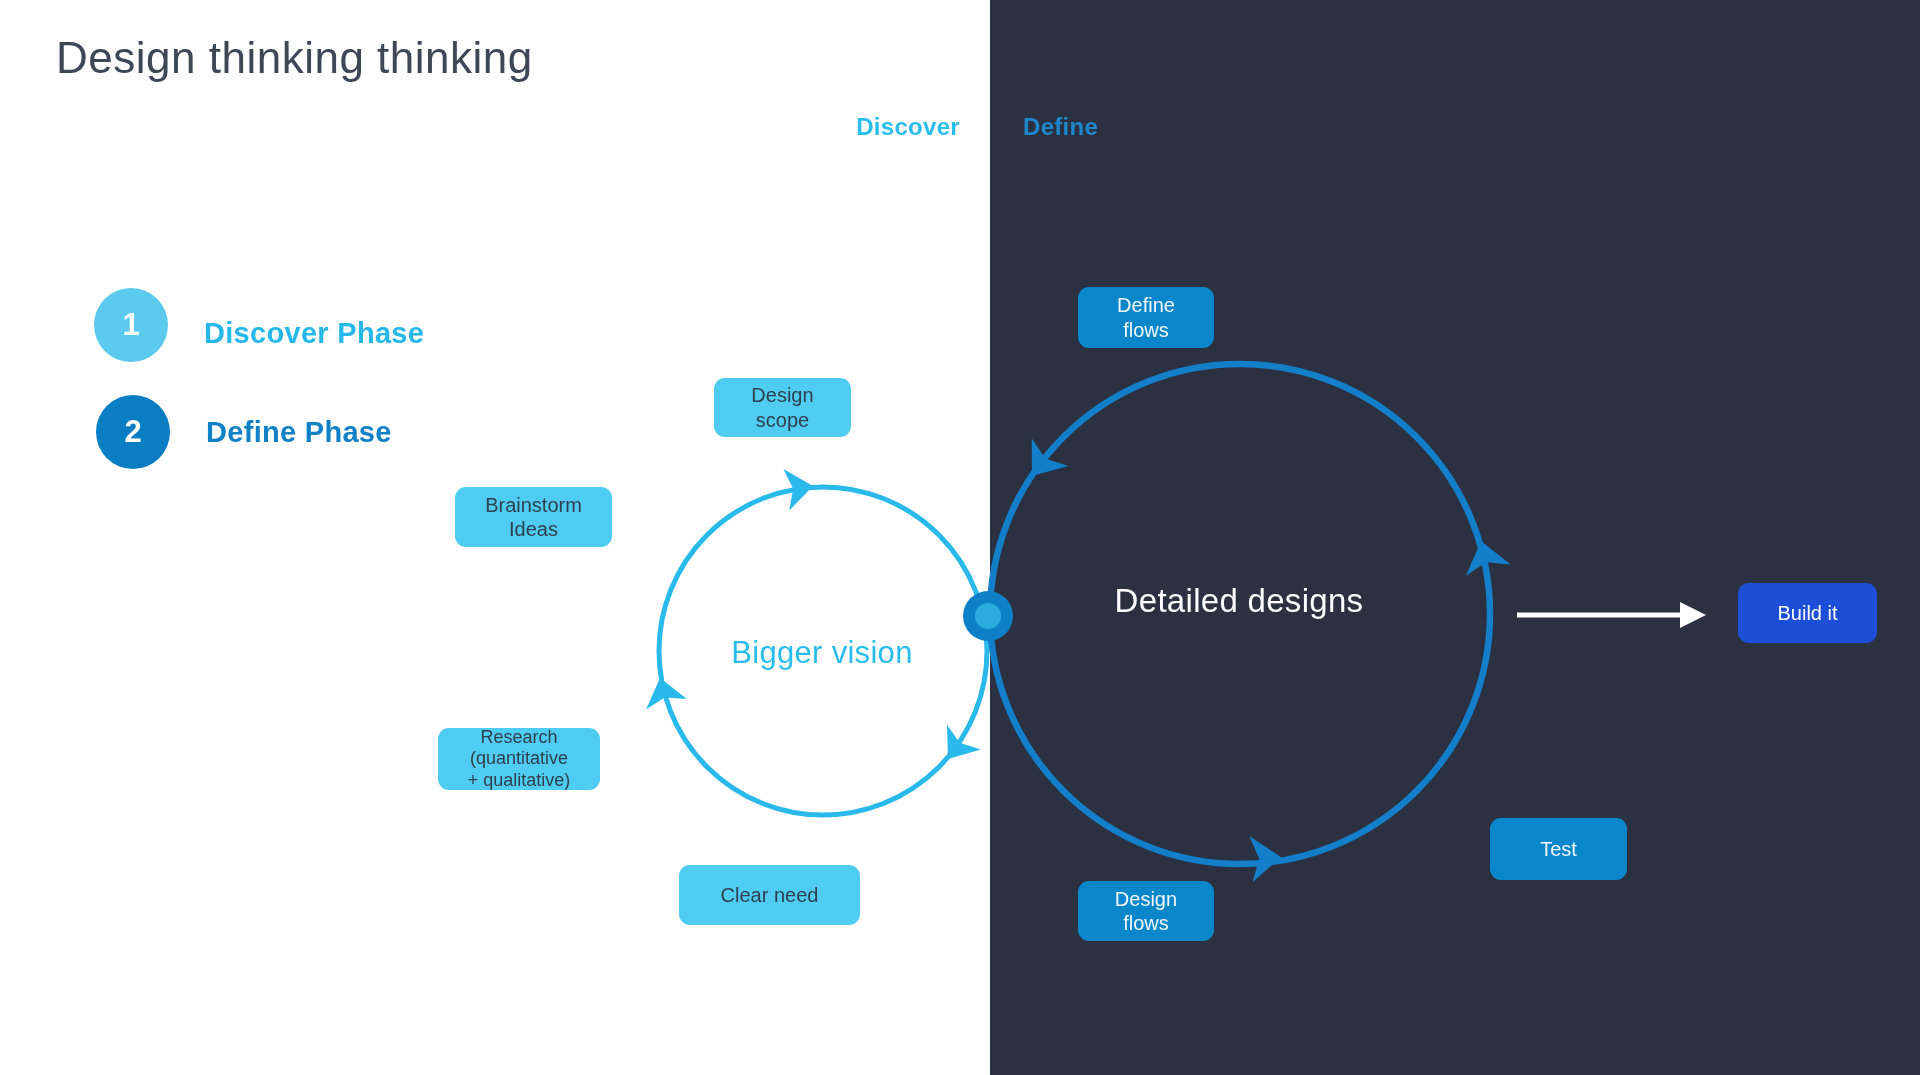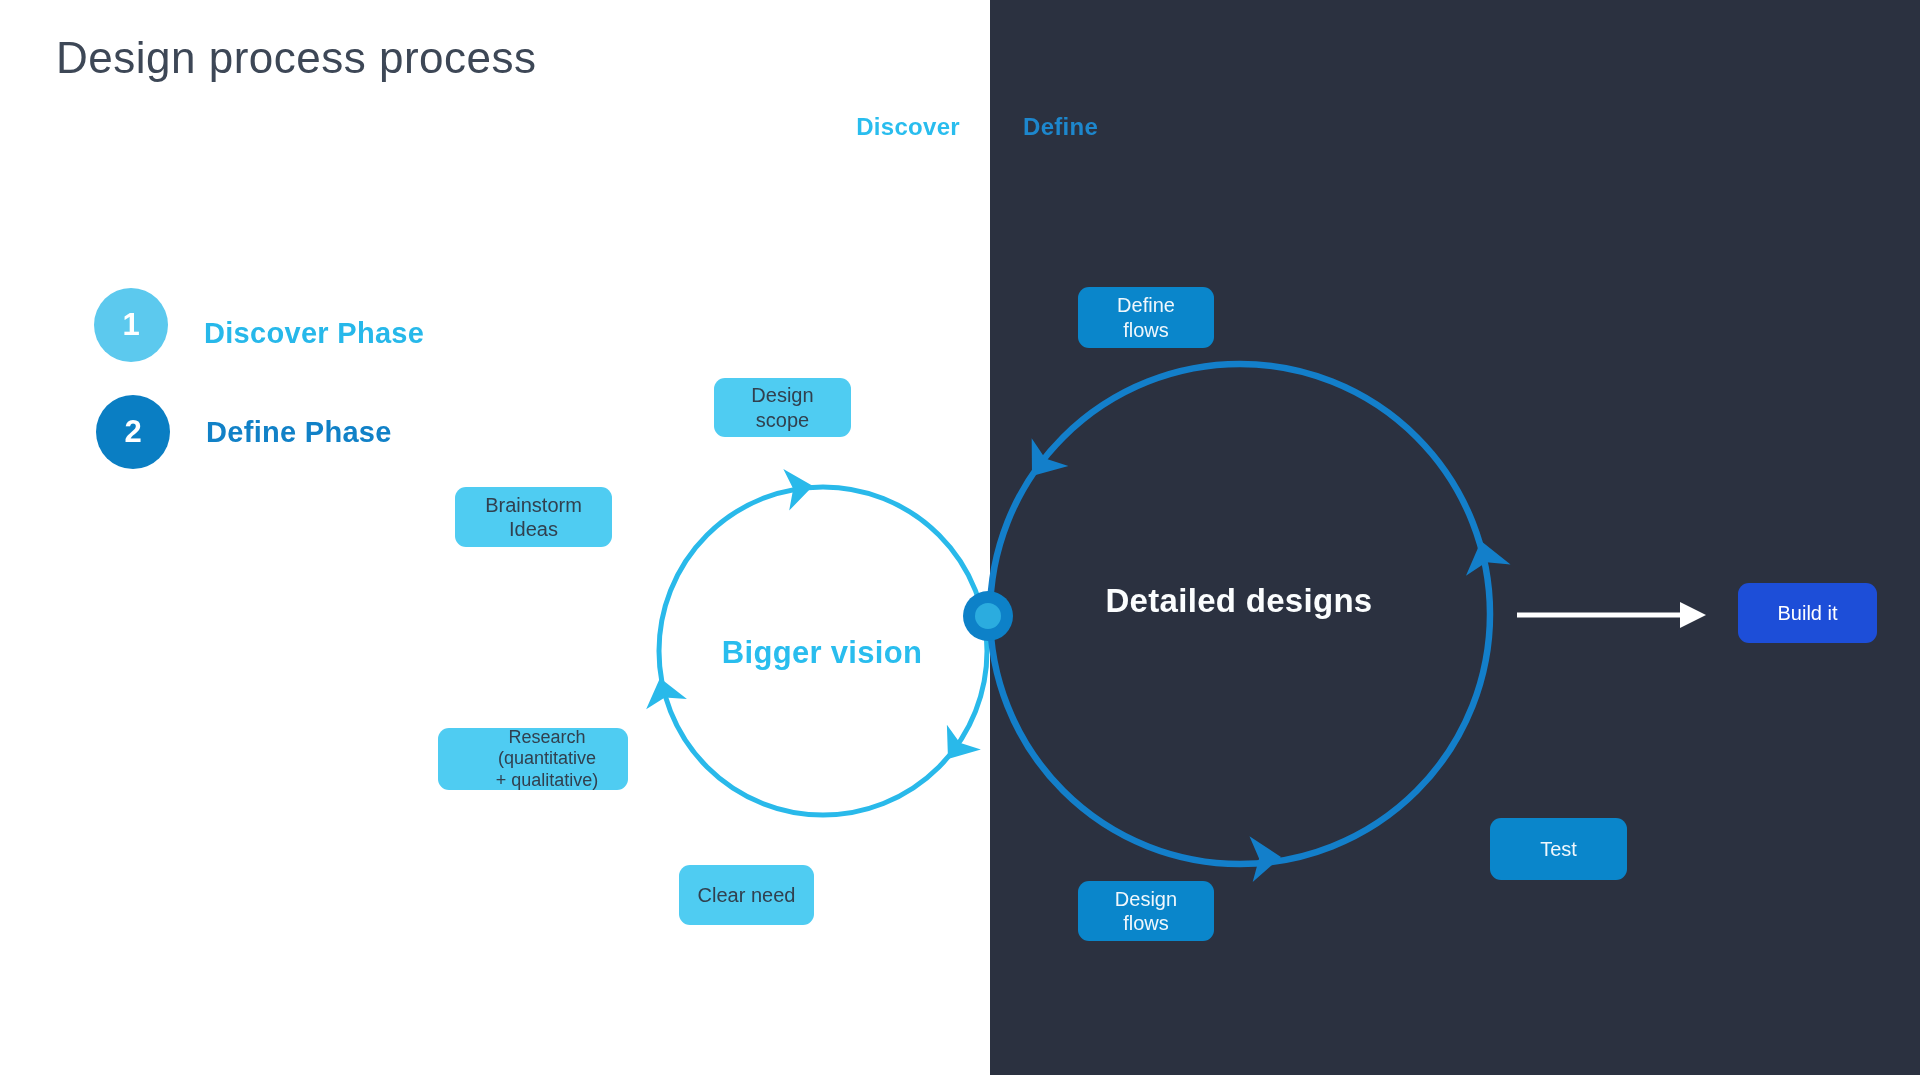--- a/index.html
+++ b/index.html
@@ -35,31 +35,31 @@
   .node{
     position:absolute;z-index:2;display:flex;align-items:center;justify-content:center;
     text-align:center;border-radius:11px;white-space:pre-line;
     font-size:20px;line-height:1.22;
   }
   .node.light{background:#4fccf2;color:#31404f;}
   .node.blue{background:#0a86cb;color:#f0f7fc;}
   .node.teal{background:#1d4ed8;color:#ffffff;}
   #node-design-scope{left:714px;top:378px;width:137px;height:59px;}
   #node-brainstorm{left:455px;top:487px;width:157px;height:60px;}
-  #node-research{left:438px;top:728px;width:162px;height:62px;font-size:18px;line-height:1.18;padding-left:28px;}
-  #node-clear-need{left:679px;top:865px;width:135px;height:60px;}
+  #node-research{left:438px;top:728px;width:162px;height:62px;font-size:18px;line-height:1.18;}
+  #node-clear-need{left:679px;top:865px;width:181px;height:60px;}
   #node-define-flows{left:1078px;top:287px;width:136px;height:61px;}
   #node-iterate{left:1488px;top:426px;width:139px;height:61px;}
   #node-test{left:1490px;top:818px;width:137px;height:62px;}
   #node-design-flows{left:1078px;top:881px;width:136px;height:60px;}
   #node-build-it{left:1738px;top:583px;width:139px;height:60px;}
 
   .cycle-label{
     position:absolute;z-index:2;transform:translate(-50%,-50%);
-    font-weight:700;white-space:nowrap;letter-spacing:0.3px;
+    font-weight:400;white-space:nowrap;letter-spacing:0.3px;
   }
   #label-bigger-vision{left:822px;top:653px;font-size:31px;color:#29bdee;}
   #label-detailed-designs{left:1239px;top:601px;font-size:33px;color:#fbfdfe;}
 </style>
 </head>
 <body>
 
 <div id="canvas">
 
   <div id="dark-panel"></div>
@@ -86,21 +86,21 @@
       <line x1="1517" y1="615" x2="1684" y2="615" stroke="#ffffff" stroke-width="5"></line>
       <path d="M1706 615 L1680 602 L1680 628 Z" fill="#ffffff"></path>
     </g>
 
     <g>
       <circle cx="988" cy="616" r="25" fill="#0d81c8"></circle>
       <circle cx="988" cy="616" r="13" fill="#2bacdf"></circle>
     </g>
   </svg>
 
-  <div id="page-title">Design process process</div>
+  <div id="page-title">Design thinking thinking</div>
 
   <div id="discover-head" class="col-head">Discover</div>
   <div id="define-head" class="col-head">Define</div>
 
   <div id="legend-discover" class="legend-row">
     <div class="legend-badge">1</div>
     <div class="legend-label">Discover Phase</div>
   </div>
   <div id="legend-define" class="legend-row">
     <div class="legend-badge">2</div>

